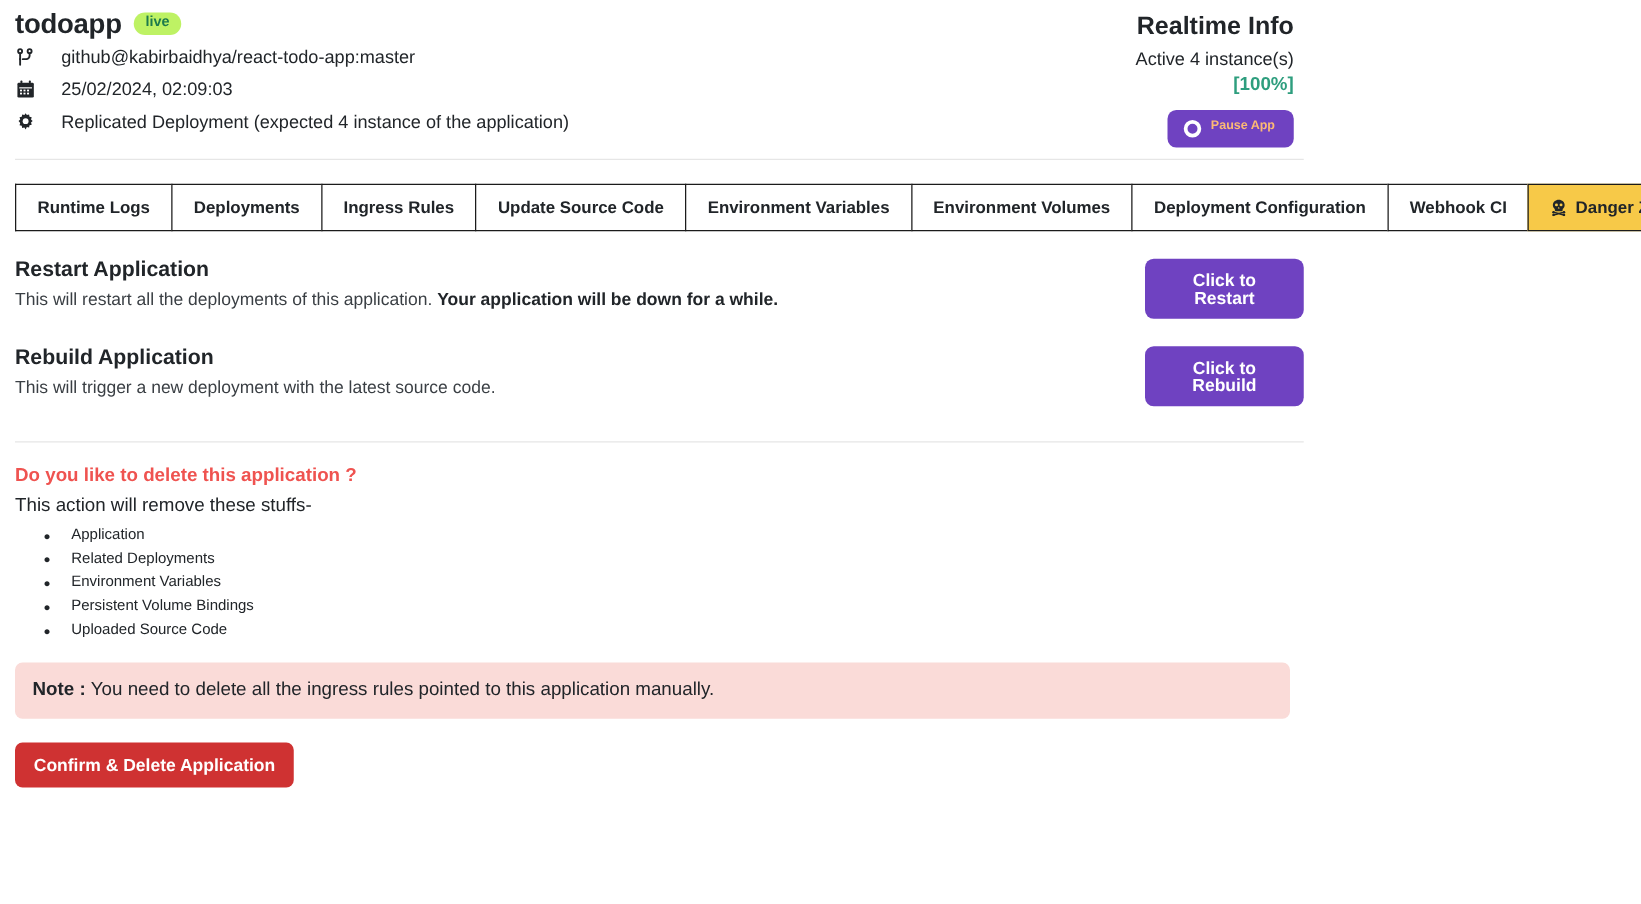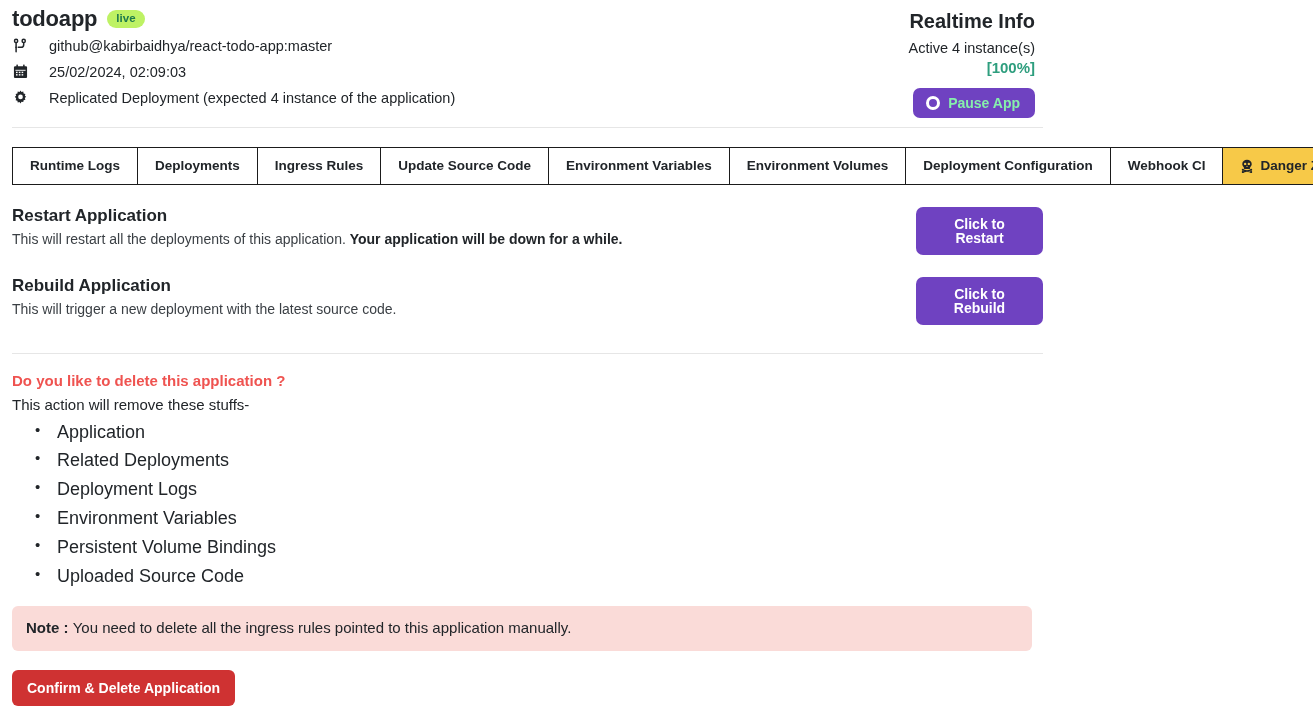--- a/index.html
+++ b/index.html
@@ -87,28 +87,28 @@
   .percent-text {
     font-size: 15px;
     font-weight: bold;
     color: #2e9e7e;
     line-height: 1.3;
     margin-top: 1px;
   }
   .pause-btn {
     margin-top: 10px;
     display: inline-flex;
-    align-items: flex-end;
+    align-items: flex-start;
     gap: 8px;
     background: #6f42c1;
-    color: #86efac;
+    color: #fdba74;
     border: none;
     border-radius: 7px;
     padding: 8px 15px 8px 13px;
-    font-size: 14px;
+    font-size: 10px;
     font-weight: bold;
     font-family: "Liberation Sans", sans-serif;
     cursor: pointer;
     line-height: 1;
   }
   .pause-icon {
     width: 14px; height: 14px;
     border-radius: 50%;
     border: 3.5px solid #ffffff;
     display: inline-block;
@@ -219,21 +219,21 @@
     color: #212529;
     line-height: 1.2;
     margin: 0 0 4px 0;
   }
   ul.delete-list {
     margin: 0;
     padding: 0 0 0 23px;
     list-style: none;
   }
   ul.delete-list li {
-    font-size: 18px;
+    font-size: 12px;
     color: #212529;
     line-height: 1.6;
     position: relative;
     padding-left: 22px;
   }
   ul.delete-list li::before {
     content: "•";
     position: absolute;
     left: 0;
     top: 0;
@@ -401,21 +401,20 @@
 
   <hr class="section-divider">
 
   
   <div class="delete-section">
     <div class="delete-question">Do you like to delete this application ?</div>
     <div class="delete-lead">This action will remove these stuffs-</div>
     <ul class="delete-list">
       <li>Application</li>
       <li>Related Deployments</li>
-      <li>Deployment Logs</li>
       <li>Environment Variables</li>
       <li>Persistent Volume Bindings</li>
       <li>Uploaded Source Code</li>
     </ul>
   </div>
 
   <div class="note-box"><b>Note : </b><span>You need to delete all the ingress rules pointed to this application manually.</span></div>
 
   <button class="delete-btn">Confirm &amp; Delete Application</button>
 

